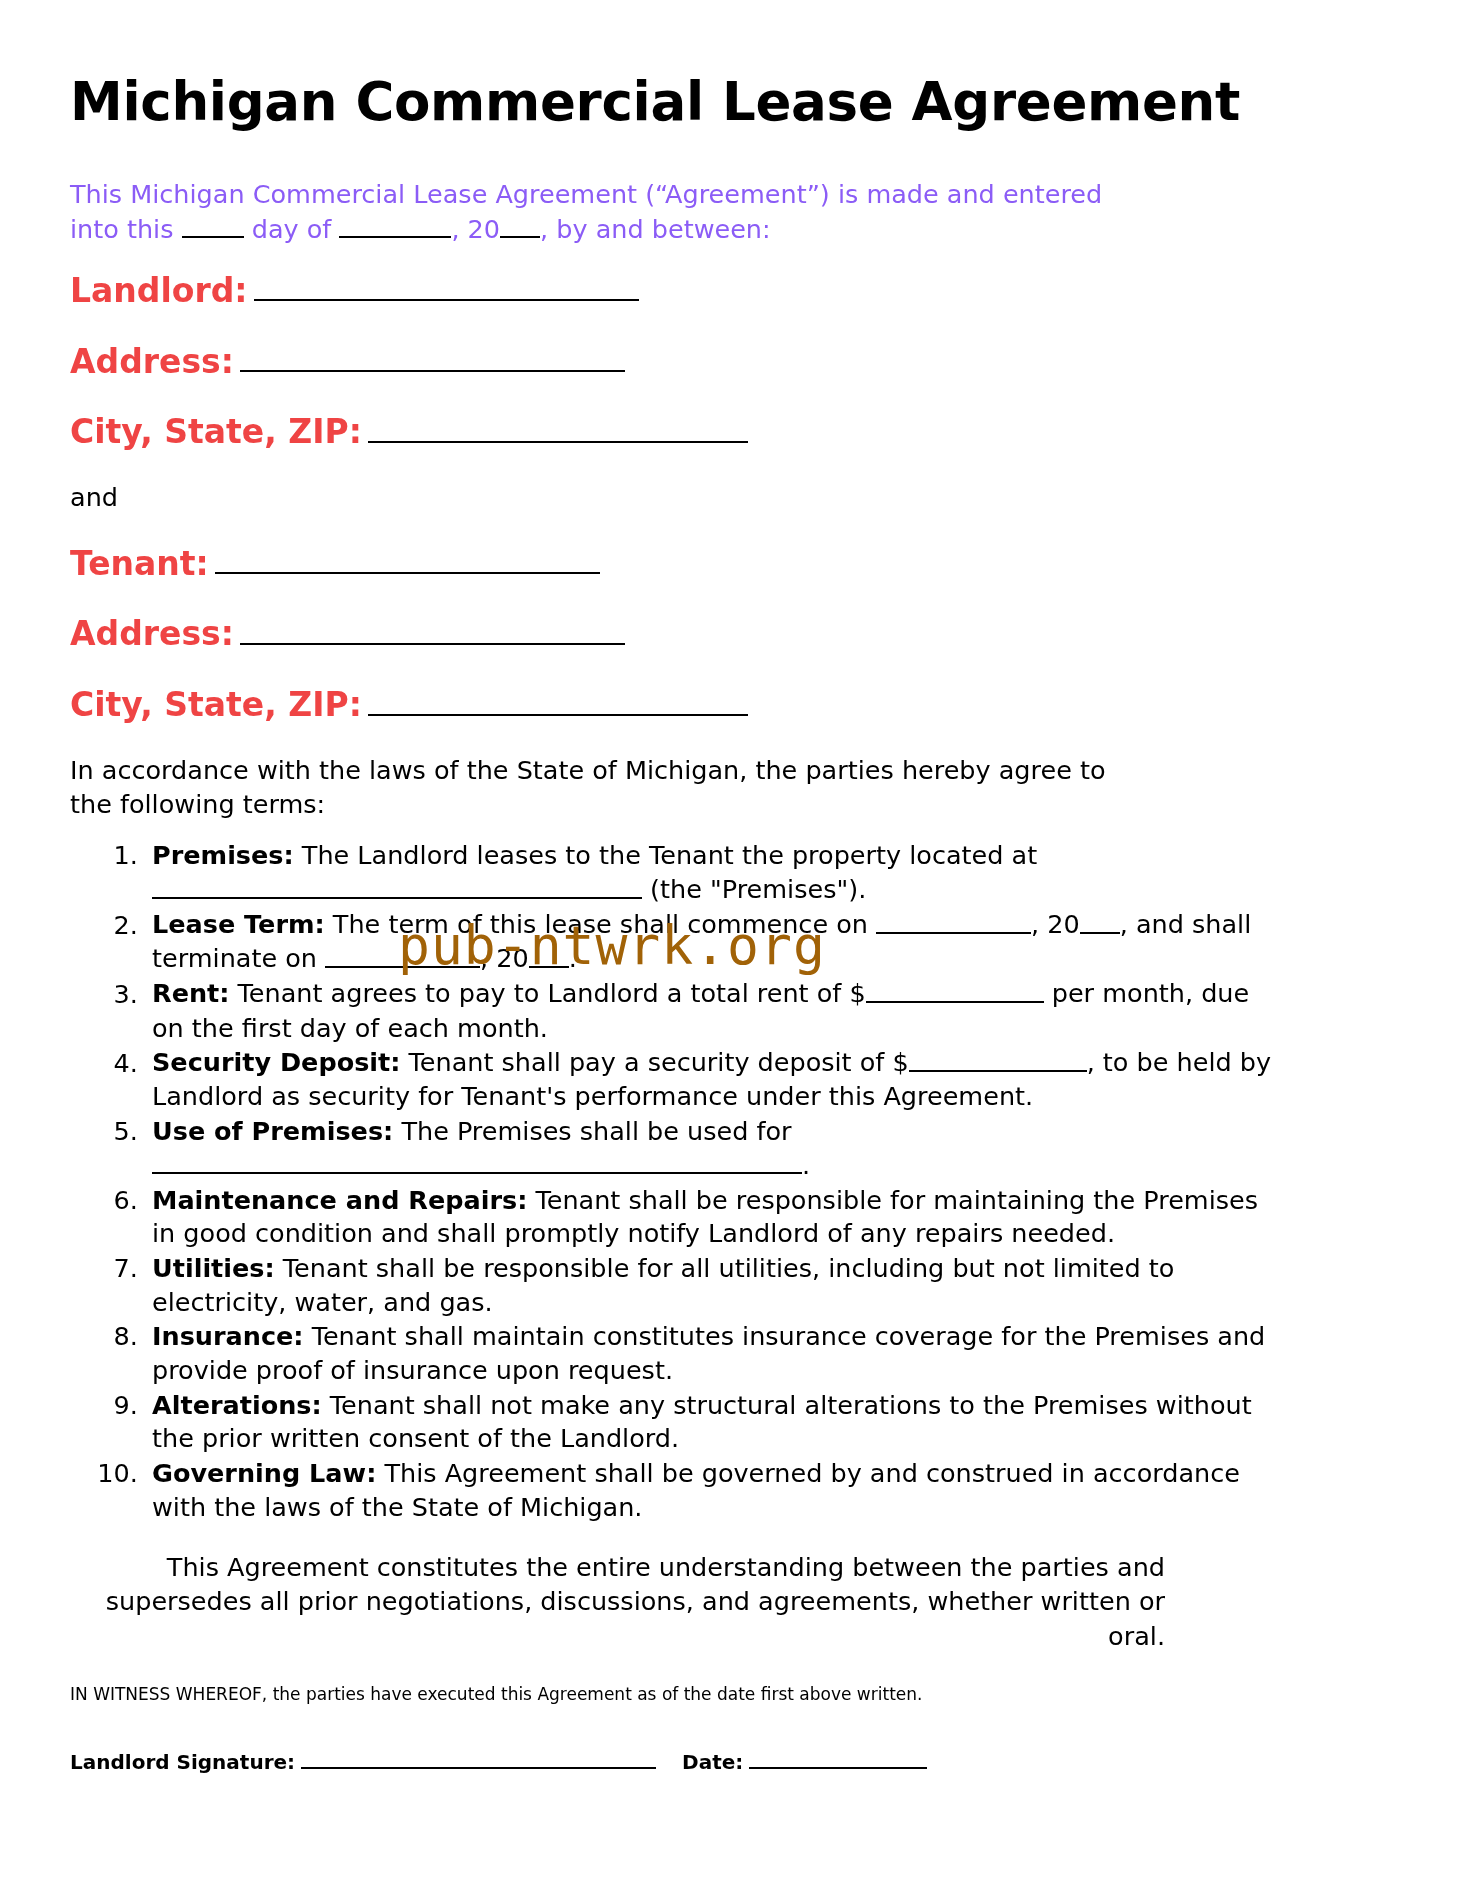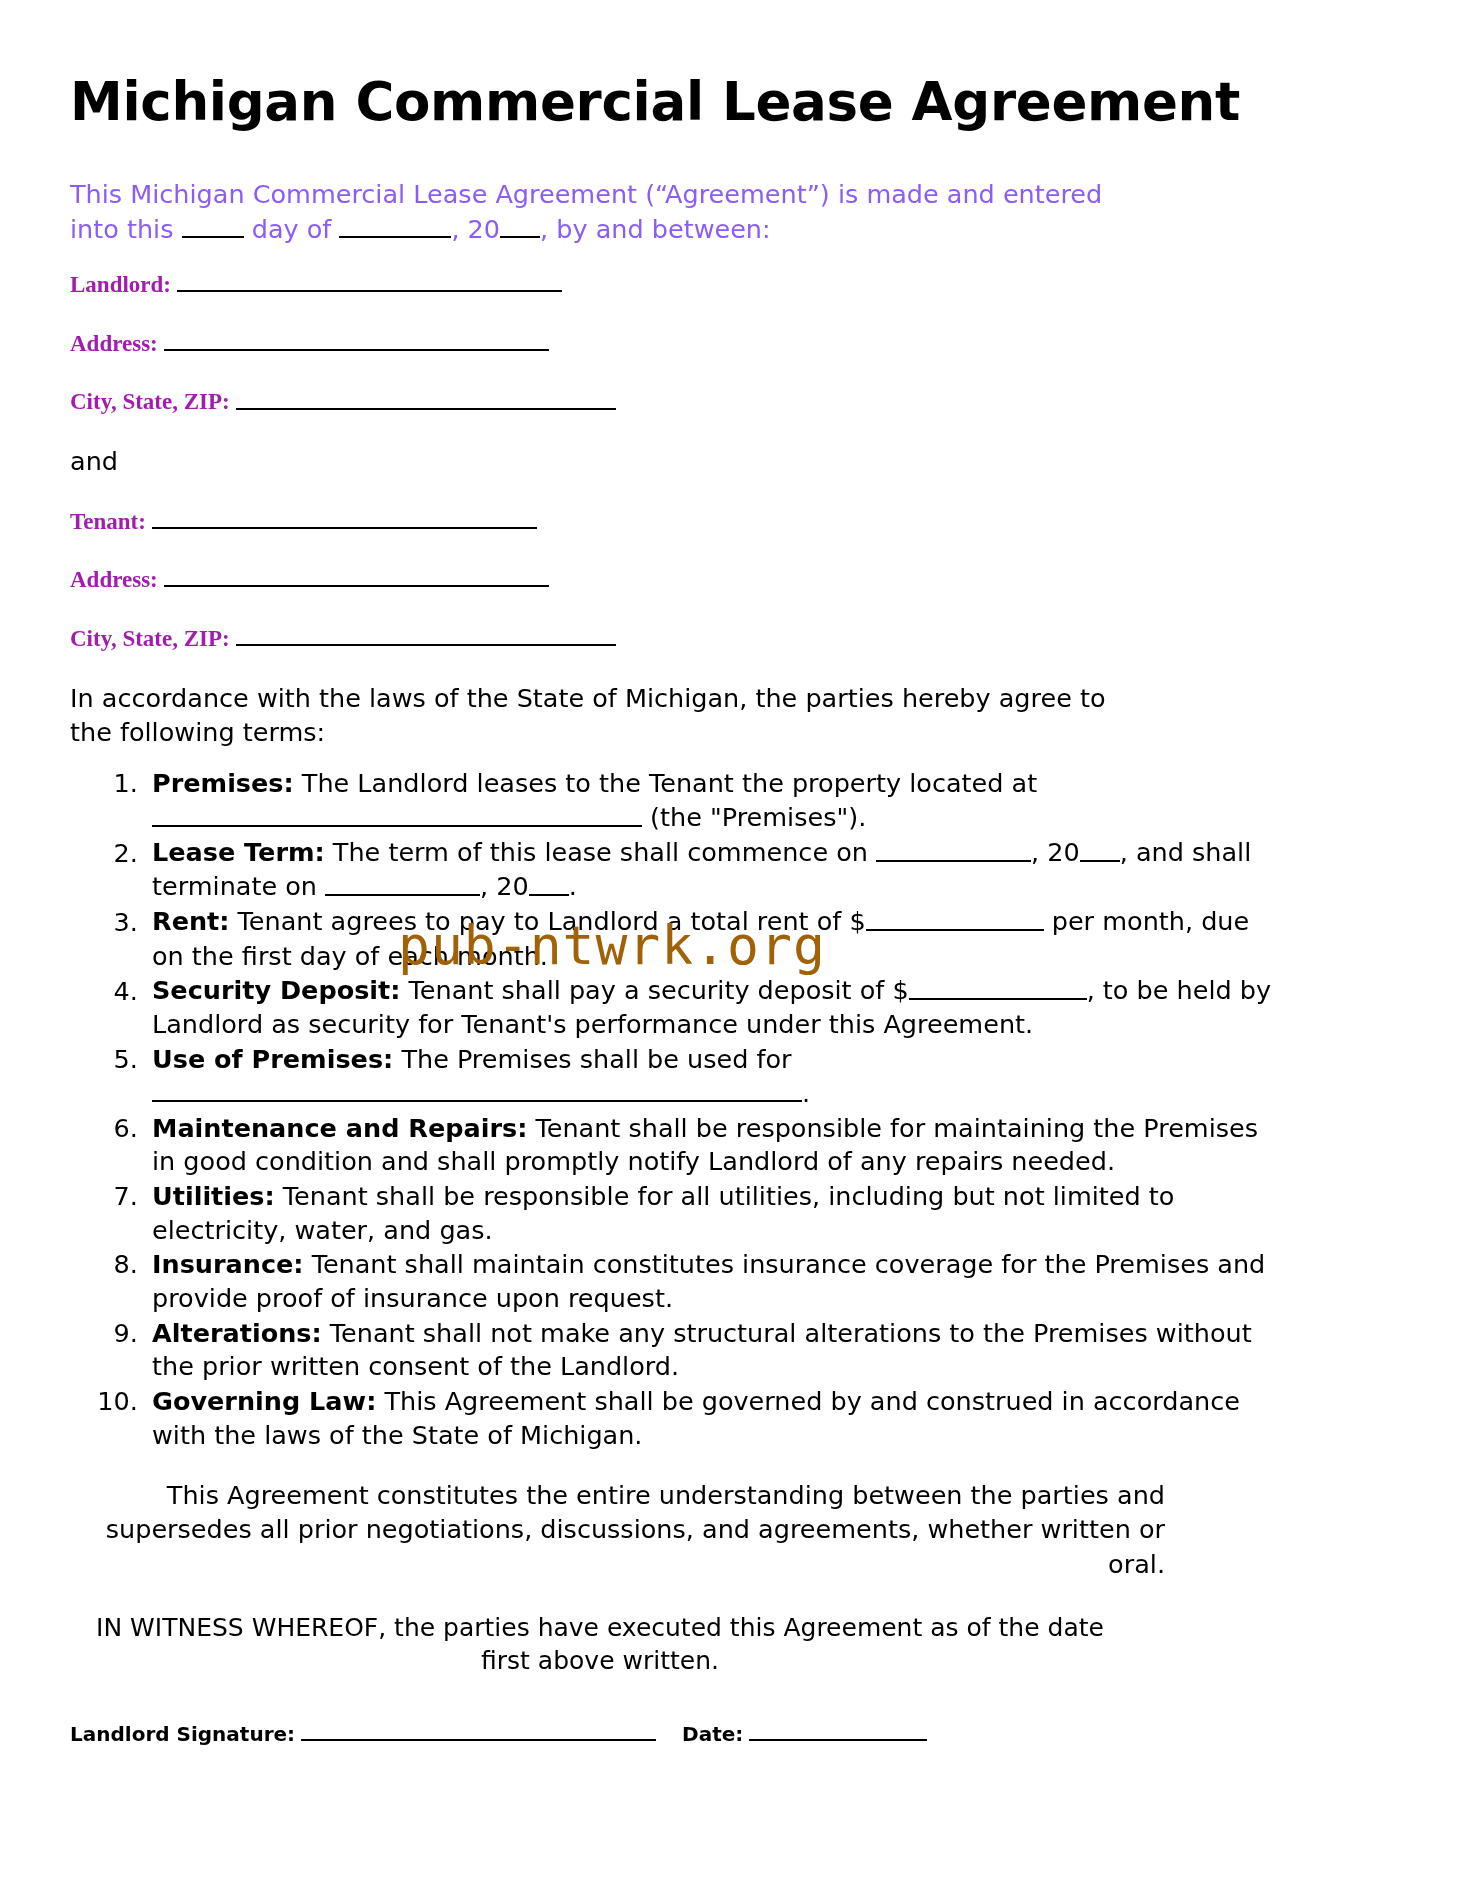--- a/index.html
+++ b/index.html
@@ -30,26 +30,25 @@
     white-space: nowrap;
   }
   .para {
     font-size: 25.5px;
     line-height: 1.34;
     color: #8b5cf6;
     margin: 0 0 22px 0;
     max-width: 1075px;
   }
   .field-row {
-    font-size: 23px;
-    line-height: 1.34;
-    color: #a21caf;
+    font-size: 33px;
+    line-height: 1.34;
+    color: #ef4444;
     margin: 0 0 26px 0;
     white-space: nowrap;
-    font-family: Liberation Serif, serif;
   }
   .field-label {
     font-weight: bold;
   }
   .blank {
     display: inline-block;
     border-bottom: 2.5px solid #000000;
     vertical-align: baseline;
     height: 0.96em;
     margin-left: 6px;
@@ -98,25 +97,24 @@
     font-weight: bold;
   }
   .closing {
     font-size: 25.5px;
     line-height: 1.34;
     margin: 22px 0 0 0;
     max-width: 1095px;
     text-align: right;
   }
   .witness {
-    font-size: 25px;
+    font-size: 17px;
     line-height: 1.34;
     margin: 30px 0 4px 0;
     max-width: 1060px;
-    text-align: center;
   }
   .sig-row {
     font-size: 20px;
     line-height: 1.34;
     margin: 42px 0 0 0;
     white-space: nowrap;
     font-weight: bold;
   }
   .sig-row .gap { display: inline-block; width: 26px; }
   .watermark {

